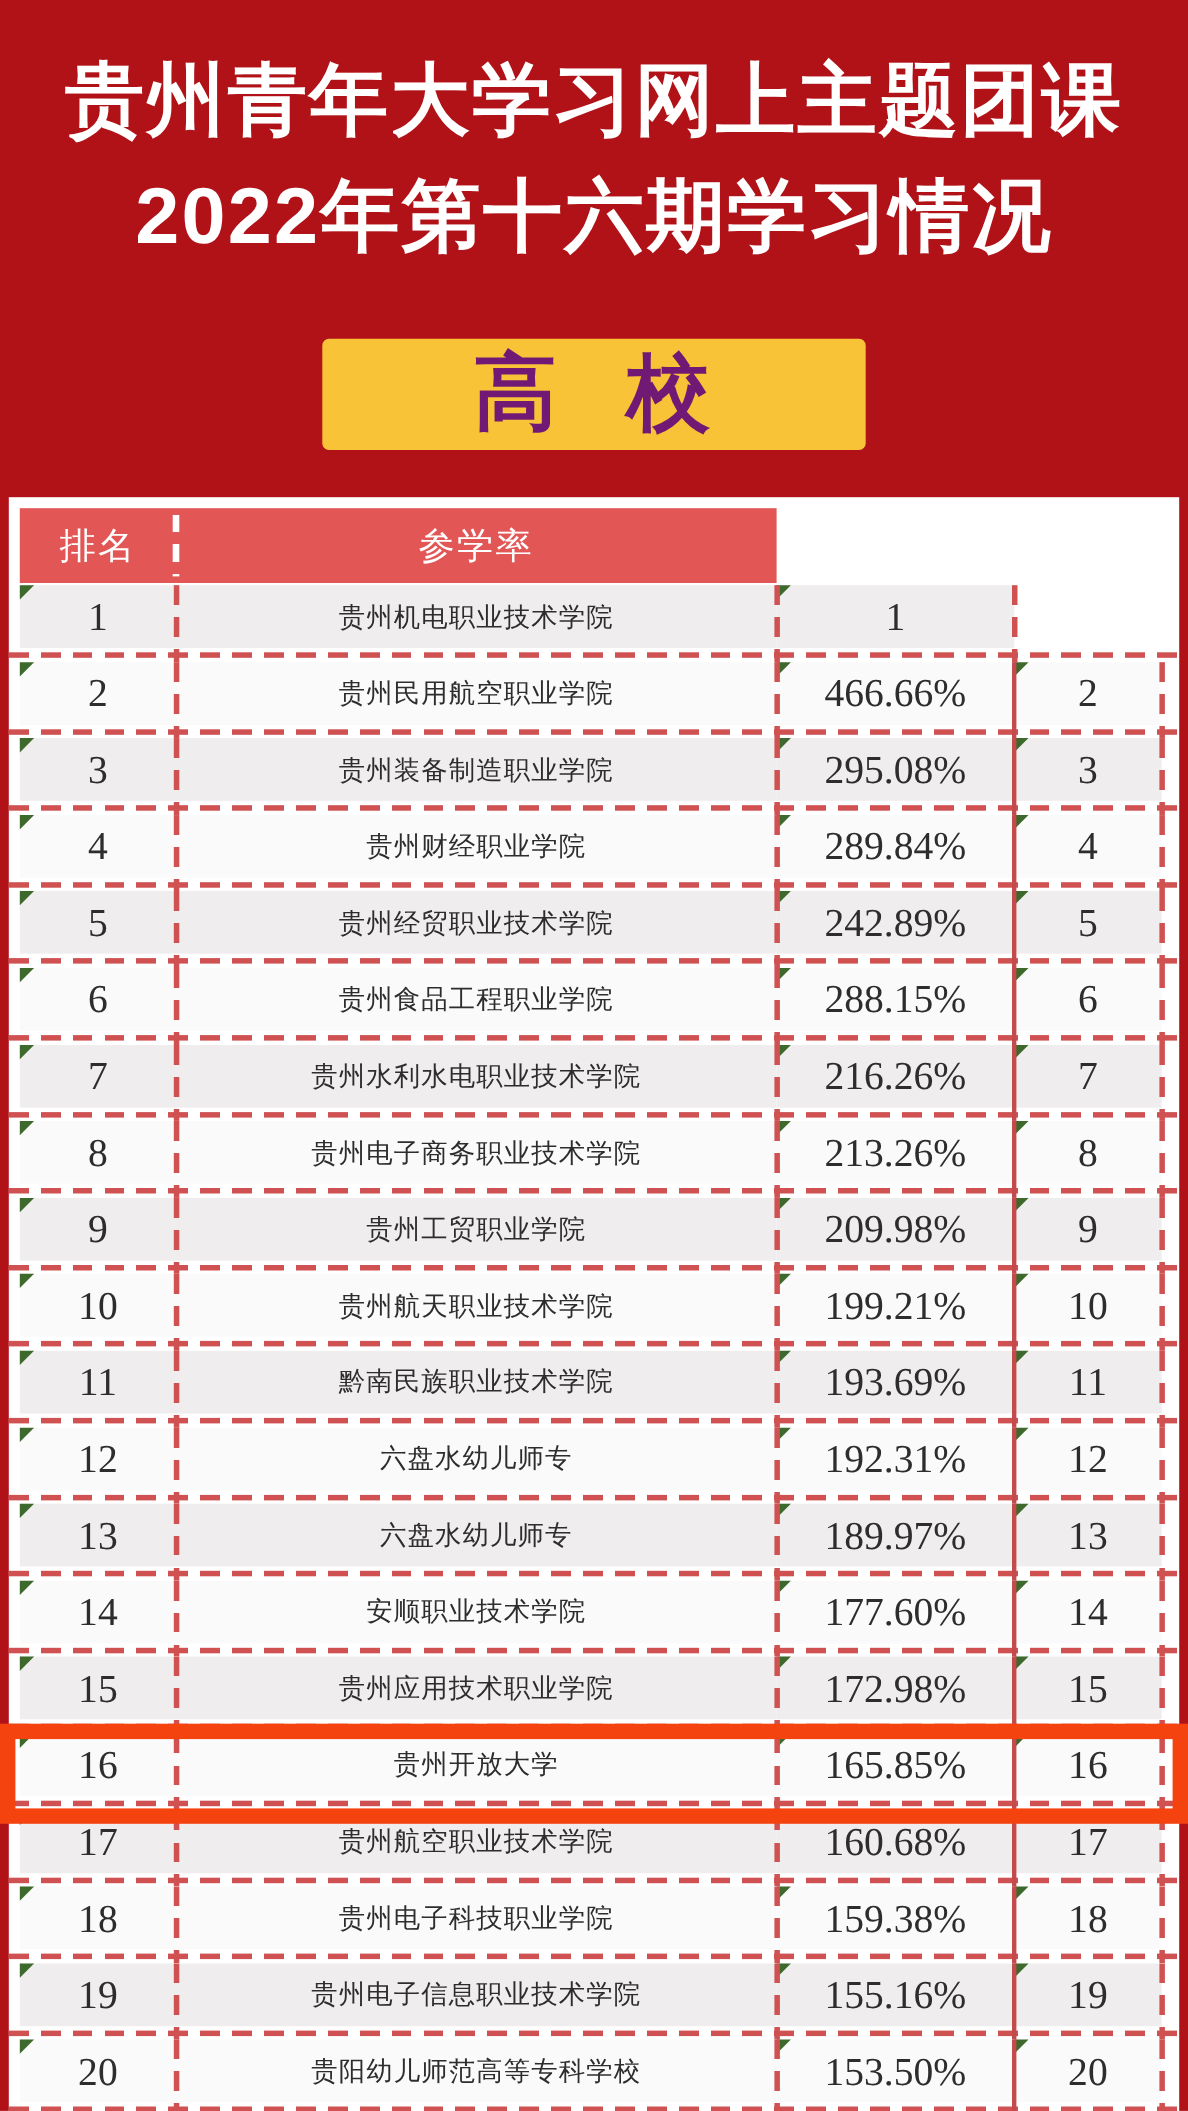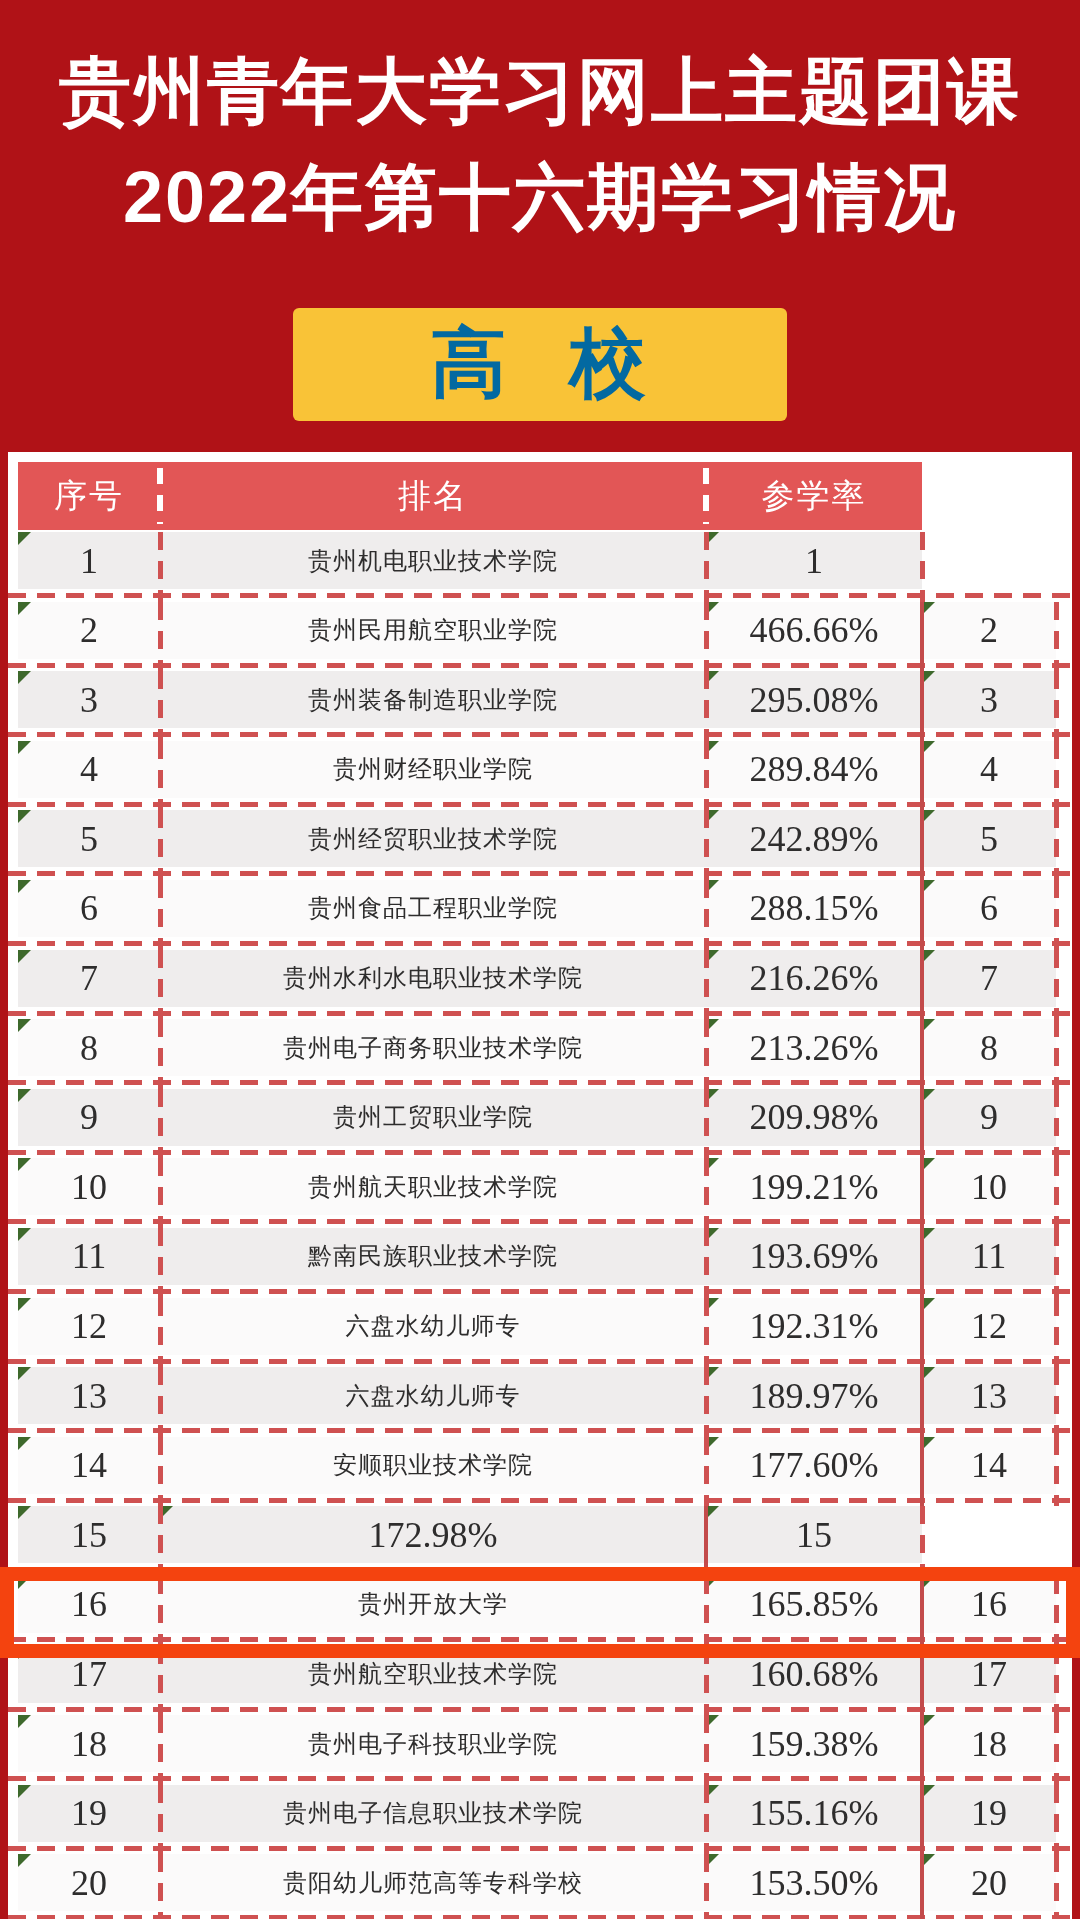--- a/index.html
+++ b/index.html
@@ -11,24 +11,24 @@
   }
   
   .title{
     position:absolute;top:38px;left:0;width:1080px;
     text-align:center;color:#ffffff;
     font-family:"Liberation Sans","DejaVu Sans",sans-serif;
     font-weight:bold;font-size:72px;line-height:106px;letter-spacing:2px;
   }
   
   .badge{
-    position:absolute;left:293px;top:308px;width:494px;height:113px;
+    position:absolute;left:293px;top:308px;width:494px;height:101px;
     background:#f9c337;border-radius:6px;
     display:flex;align-items:center;justify-content:center;
-    color:#0369a1;font-family:"Liberation Sans","DejaVu Sans",sans-serif;
+    color:#701a75;font-family:"Liberation Sans","DejaVu Sans",sans-serif;
     font-weight:bold;font-size:76px;word-spacing:34px;letter-spacing:4px;
   }
   
   .sheet{
     position:absolute;left:8px;right:8px;top:452px;bottom:-30px;
     background:#ffffff;padding:10px 10px 0 10px;
   }
   .grid{position:relative;}
   
   .hrow{
@@ -97,21 +97,20 @@
 </div>
 
 <div class="badge">
   <span>高 校</span>
 </div>
 
 <div class="sheet">
   <div class="grid">
 
     <div class="hrow">
-      <div class="hcell">序号</div>
       <div class="hcell">排名</div>
       <div class="hcell">参学率</div>
     </div>
 
     <div class="rows">
 
       <div class="row">
         <div class="cell c1">
             <div class="band">
               <i class="tri"></i>
@@ -469,20 +468,25 @@
           </div>
       </div>
 
       <div class="row">
         <div class="cell c1">
             <div class="band">
               <i class="tri"></i>
               <span>15</span>
             </div>
           </div>
+        <div class="cell c2">
+            <div class="band">
+              <span>贵州应用技术职业学院</span>
+            </div>
+          </div>
         <div class="cell c3">
             <div class="band">
               <i class="tri"></i>
               <span>172.98%</span>
             </div>
           </div>
         <div class="cell c4">
             <div class="band">
               <i class="tri"></i>
               <span>15</span>

